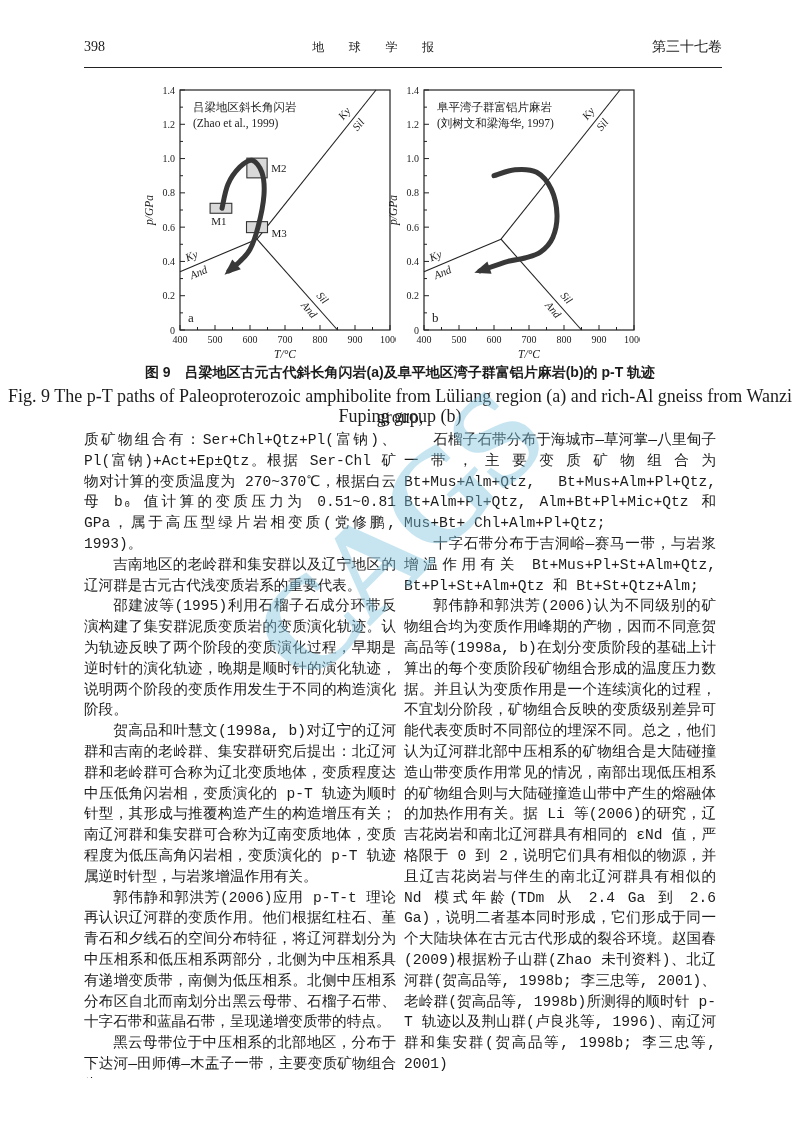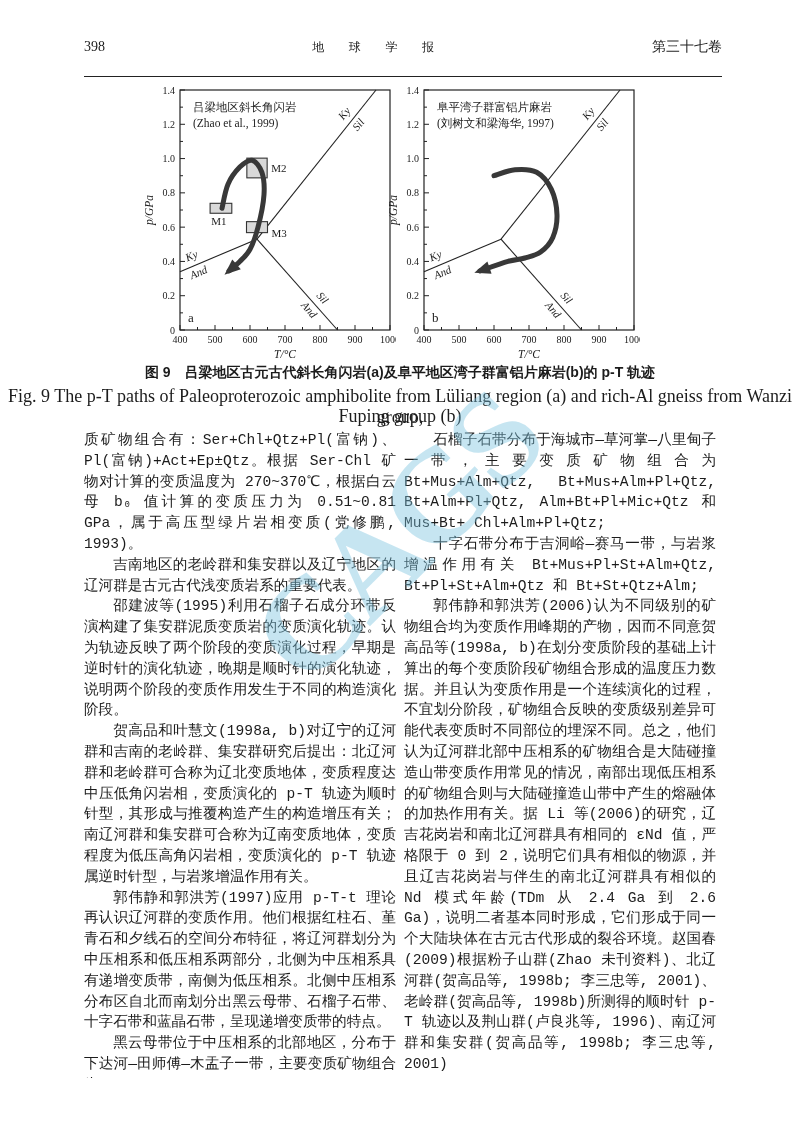--- a/index.html
+++ b/index.html
@@ -1,19 +1,19 @@
 <!DOCTYPE html>
 <html><head>
 <meta charset="utf-8">
 <style>
   html,body{margin:0;padding:0;background:#e8e8e8;}
   .page{position:relative;width:800px;height:1132px;background:#ffffff;margin:0 auto;
         overflow:hidden;font-family:"Liberation Serif","DejaVu Serif",serif;color:#1c1c1c;}
   .header{position:absolute;left:84px;right:78px;top:38px;display:flex;justify-content:space-between;
-          align-items:baseline;border-bottom:1.5px solid #222;padding-bottom:20px;font-size:14px;}
+          align-items:baseline;border-bottom:1.5px solid #222;padding-bottom:11px;font-size:14px;}
   .header .journal{font-size:12px;letter-spacing:0.9em;}
   .panel{position:absolute;}
   .panel svg{display:block;}
   svg text{font-family:"Liberation Serif","DejaVu Serif",serif;fill:#1c1c1c;}
   svg .tick{font-size:10px;text-anchor:middle;}
   svg .ytick{font-size:10px;text-anchor:end;}
   svg .axlabel{font-size:11.5px;font-style:italic;}
   svg .phase{font-size:11px;font-style:italic;dominant-baseline:middle;}
   svg .ptitle{font-size:11.5px;}
   svg .corner{font-size:13px;}
@@ -181,21 +181,21 @@
   <div class="cap-zh">图 9　吕梁地区古元古代斜长角闪岩(a)及阜平地区湾子群富铝片麻岩(b)的 p-T 轨迹</div>
   <div class="cap-en cap-en1">Fig. 9   The p-T paths of Paleoproterozoic amphibolite from Lüliang region (a) and rich-Al gneiss from Wanzi group,</div>
   <div class="cap-en cap-en2">Fuping group (b)</div>
 
   <div class="columns">
     <div class="col">
       <p>质矿物组合有：Ser+Chl+Qtz+Pl(富钠)、Pl(富钠)+Act+Ep±Qtz。根据 Ser-Chl 矿物对计算的变质温度为 270~370℃，根据白云母 b₀ 值计算的变质压力为 0.51~0.81 GPa，属于高压型绿片岩相变质(党修鹏, 1993)。</p>
       <p class="indent">吉南地区的老岭群和集安群以及辽宁地区的辽河群是古元古代浅变质岩系的重要代表。</p>
       <p class="indent">邵建波等(1995)利用石榴子石成分环带反演构建了集安群泥质变质岩的变质演化轨迹。认为轨迹反映了两个阶段的变质演化过程，早期是逆时针的演化轨迹，晚期是顺时针的演化轨迹，说明两个阶段的变质作用发生于不同的构造演化阶段。</p>
       <p class="indent">贺高品和叶慧文(1998a, b)对辽宁的辽河群和吉南的老岭群、集安群研究后提出：北辽河群和老岭群可合称为辽北变质地体，变质程度达中压低角闪岩相，变质演化的 p-T 轨迹为顺时针型，其形成与推覆构造产生的构造增压有关；南辽河群和集安群可合称为辽南变质地体，变质程度为低压高角闪岩相，变质演化的 p-T 轨迹属逆时针型，与岩浆增温作用有关。</p>
-      <p class="indent">郭伟静和郭洪芳(1997)应用 p-T-t 理论再认识辽河群的变质作用。他们根据红柱石、堇青石和夕线石的空间分布特征，将辽河群划分为中压相系和低压相系两部分，北侧为中压相系具有递增变质带，南侧为低压相系。北侧中压相系分布区自北而南划分出黑云母带、石榴子石带、十字石带和蓝晶石带，呈现递增变质带的特点。</p>
+      <p class="indent">郭伟静和郭洪芳(2006)应用 p-T-t 理论再认识辽河群的变质作用。他们根据红柱石、堇青石和夕线石的空间分布特征，将辽河群划分为中压相系和低压相系两部分，北侧为中压相系具有递增变质带，南侧为低压相系。北侧中压相系分布区自北而南划分出黑云母带、石榴子石带、十字石带和蓝晶石带，呈现递增变质带的特点。</p>
       <p class="indent">黑云母带位于中压相系的北部地区，分布于下达河—田师傅—木盂子一带，主要变质矿物组合为 Mus+Qta+Bt±Chl, Pl+Bt+Qtz+Mus;</p>
     </div>
     <div class="col">
       <p class="indent">石榴子石带分布于海城市—草河掌—八里甸子一带，主要变质矿物组合为 Bt+Mus+Alm+Qtz, Bt+Mus+Alm+Pl+Qtz, Bt+Alm+Pl+Qtz, Alm+Bt+Pl+Mic+Qtz 和 Mus+Bt+ Chl+Alm+Pl+Qtz;</p>
       <p class="indent">十字石带分布于吉洞峪—赛马一带，与岩浆增温作用有关 Bt+Mus+Pl+St+Alm+Qtz, Bt+Pl+St+Alm+Qtz 和 Bt+St+Qtz+Alm;</p>
       <p class="indent">郭伟静和郭洪芳(2006)认为不同级别的矿物组合均为变质作用峰期的产物，因而不同意贺高品等(1998a, b)在划分变质阶段的基础上计算出的每个变质阶段矿物组合形成的温度压力数据。并且认为变质作用是一个连续演化的过程，不宜划分阶段，矿物组合反映的变质级别差异可能代表变质时不同部位的埋深不同。总之，他们认为辽河群北部中压相系的矿物组合是大陆碰撞造山带变质作用常见的情况，南部出现低压相系的矿物组合则与大陆碰撞造山带中产生的熔融体的加热作用有关。据 Li 等(2006)的研究，辽吉花岗岩和南北辽河群具有相同的 εNd 值，严格限于 0 到 2，说明它们具有相似的物源，并且辽吉花岗岩与伴生的南北辽河群具有相似的 Nd 模式年龄(TDm 从 2.4 Ga 到 2.6 Ga)，说明二者基本同时形成，它们形成于同一个大陆块体在古元古代形成的裂谷环境。赵国春(2009)根据粉子山群(Zhao 未刊资料)、北辽河群(贺高品等, 1998b; 李三忠等, 2001)、老岭群(贺高品等, 1998b)所测得的顺时针 p-T 轨迹以及荆山群(卢良兆等, 1996)、南辽河群和集安群(贺高品等, 1998b; 李三忠等, 2001)</p>
     </div>
   </div>
 
   <div class="watermark">CAGS</div>

